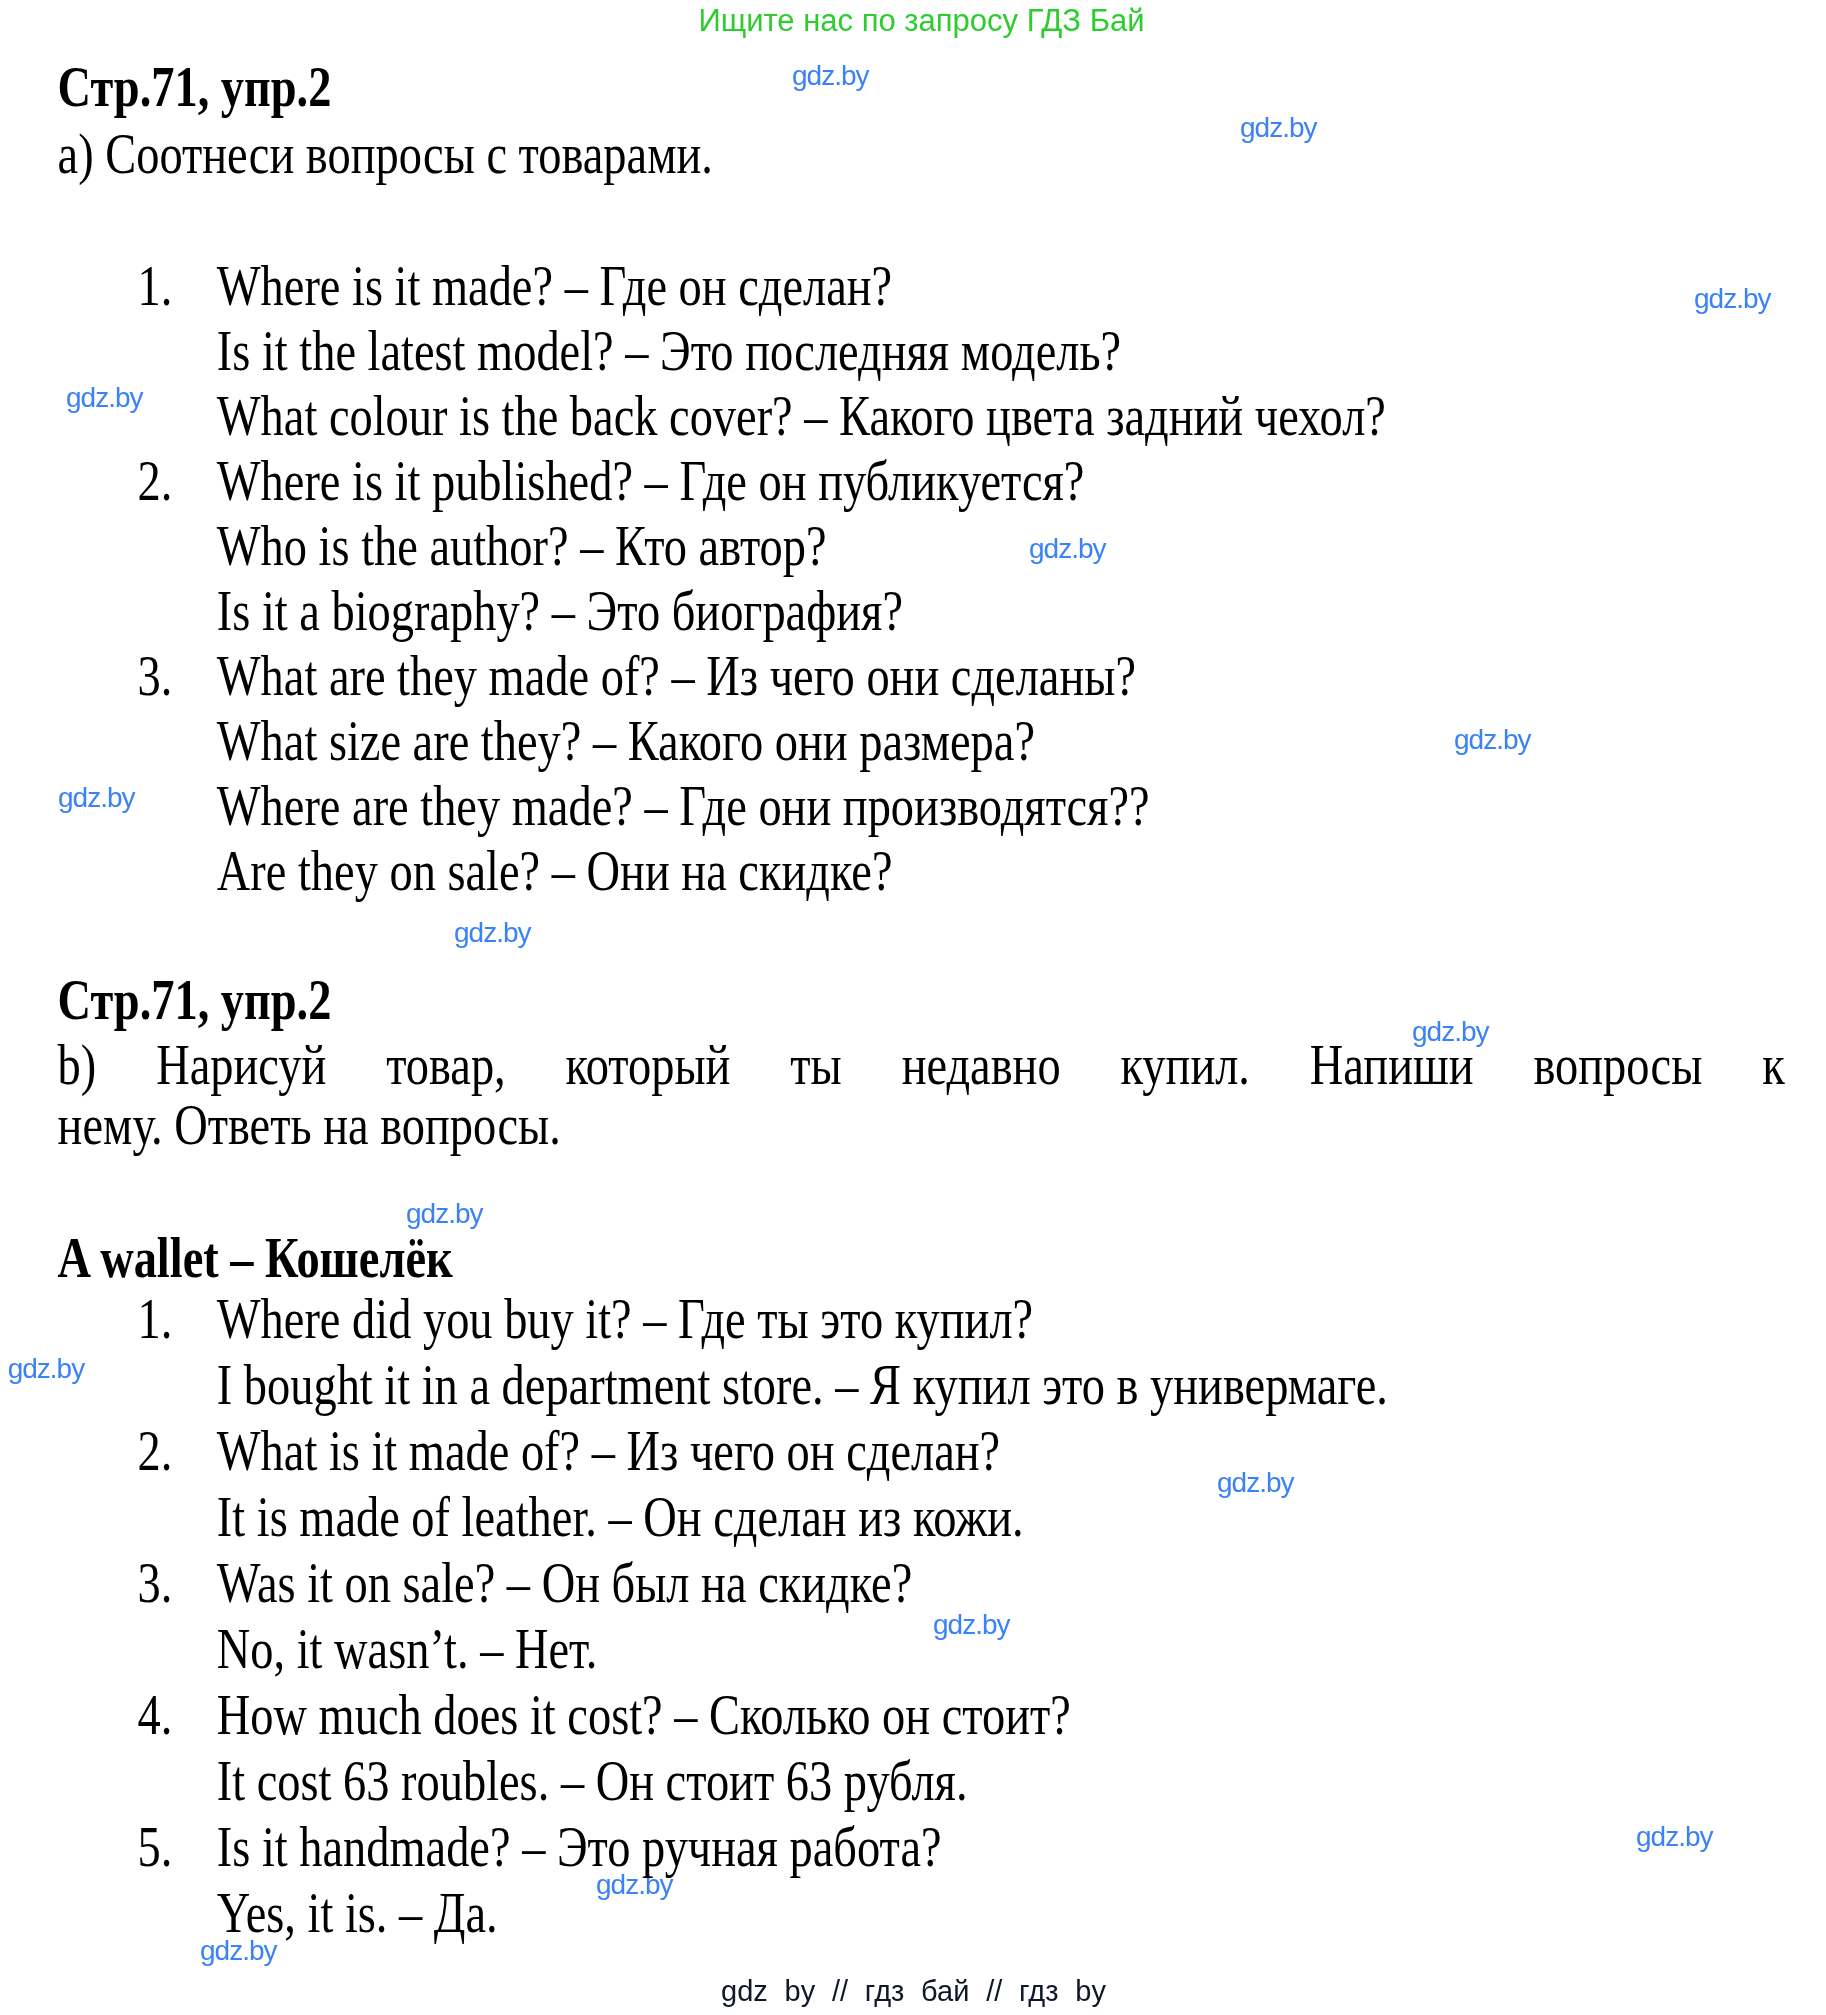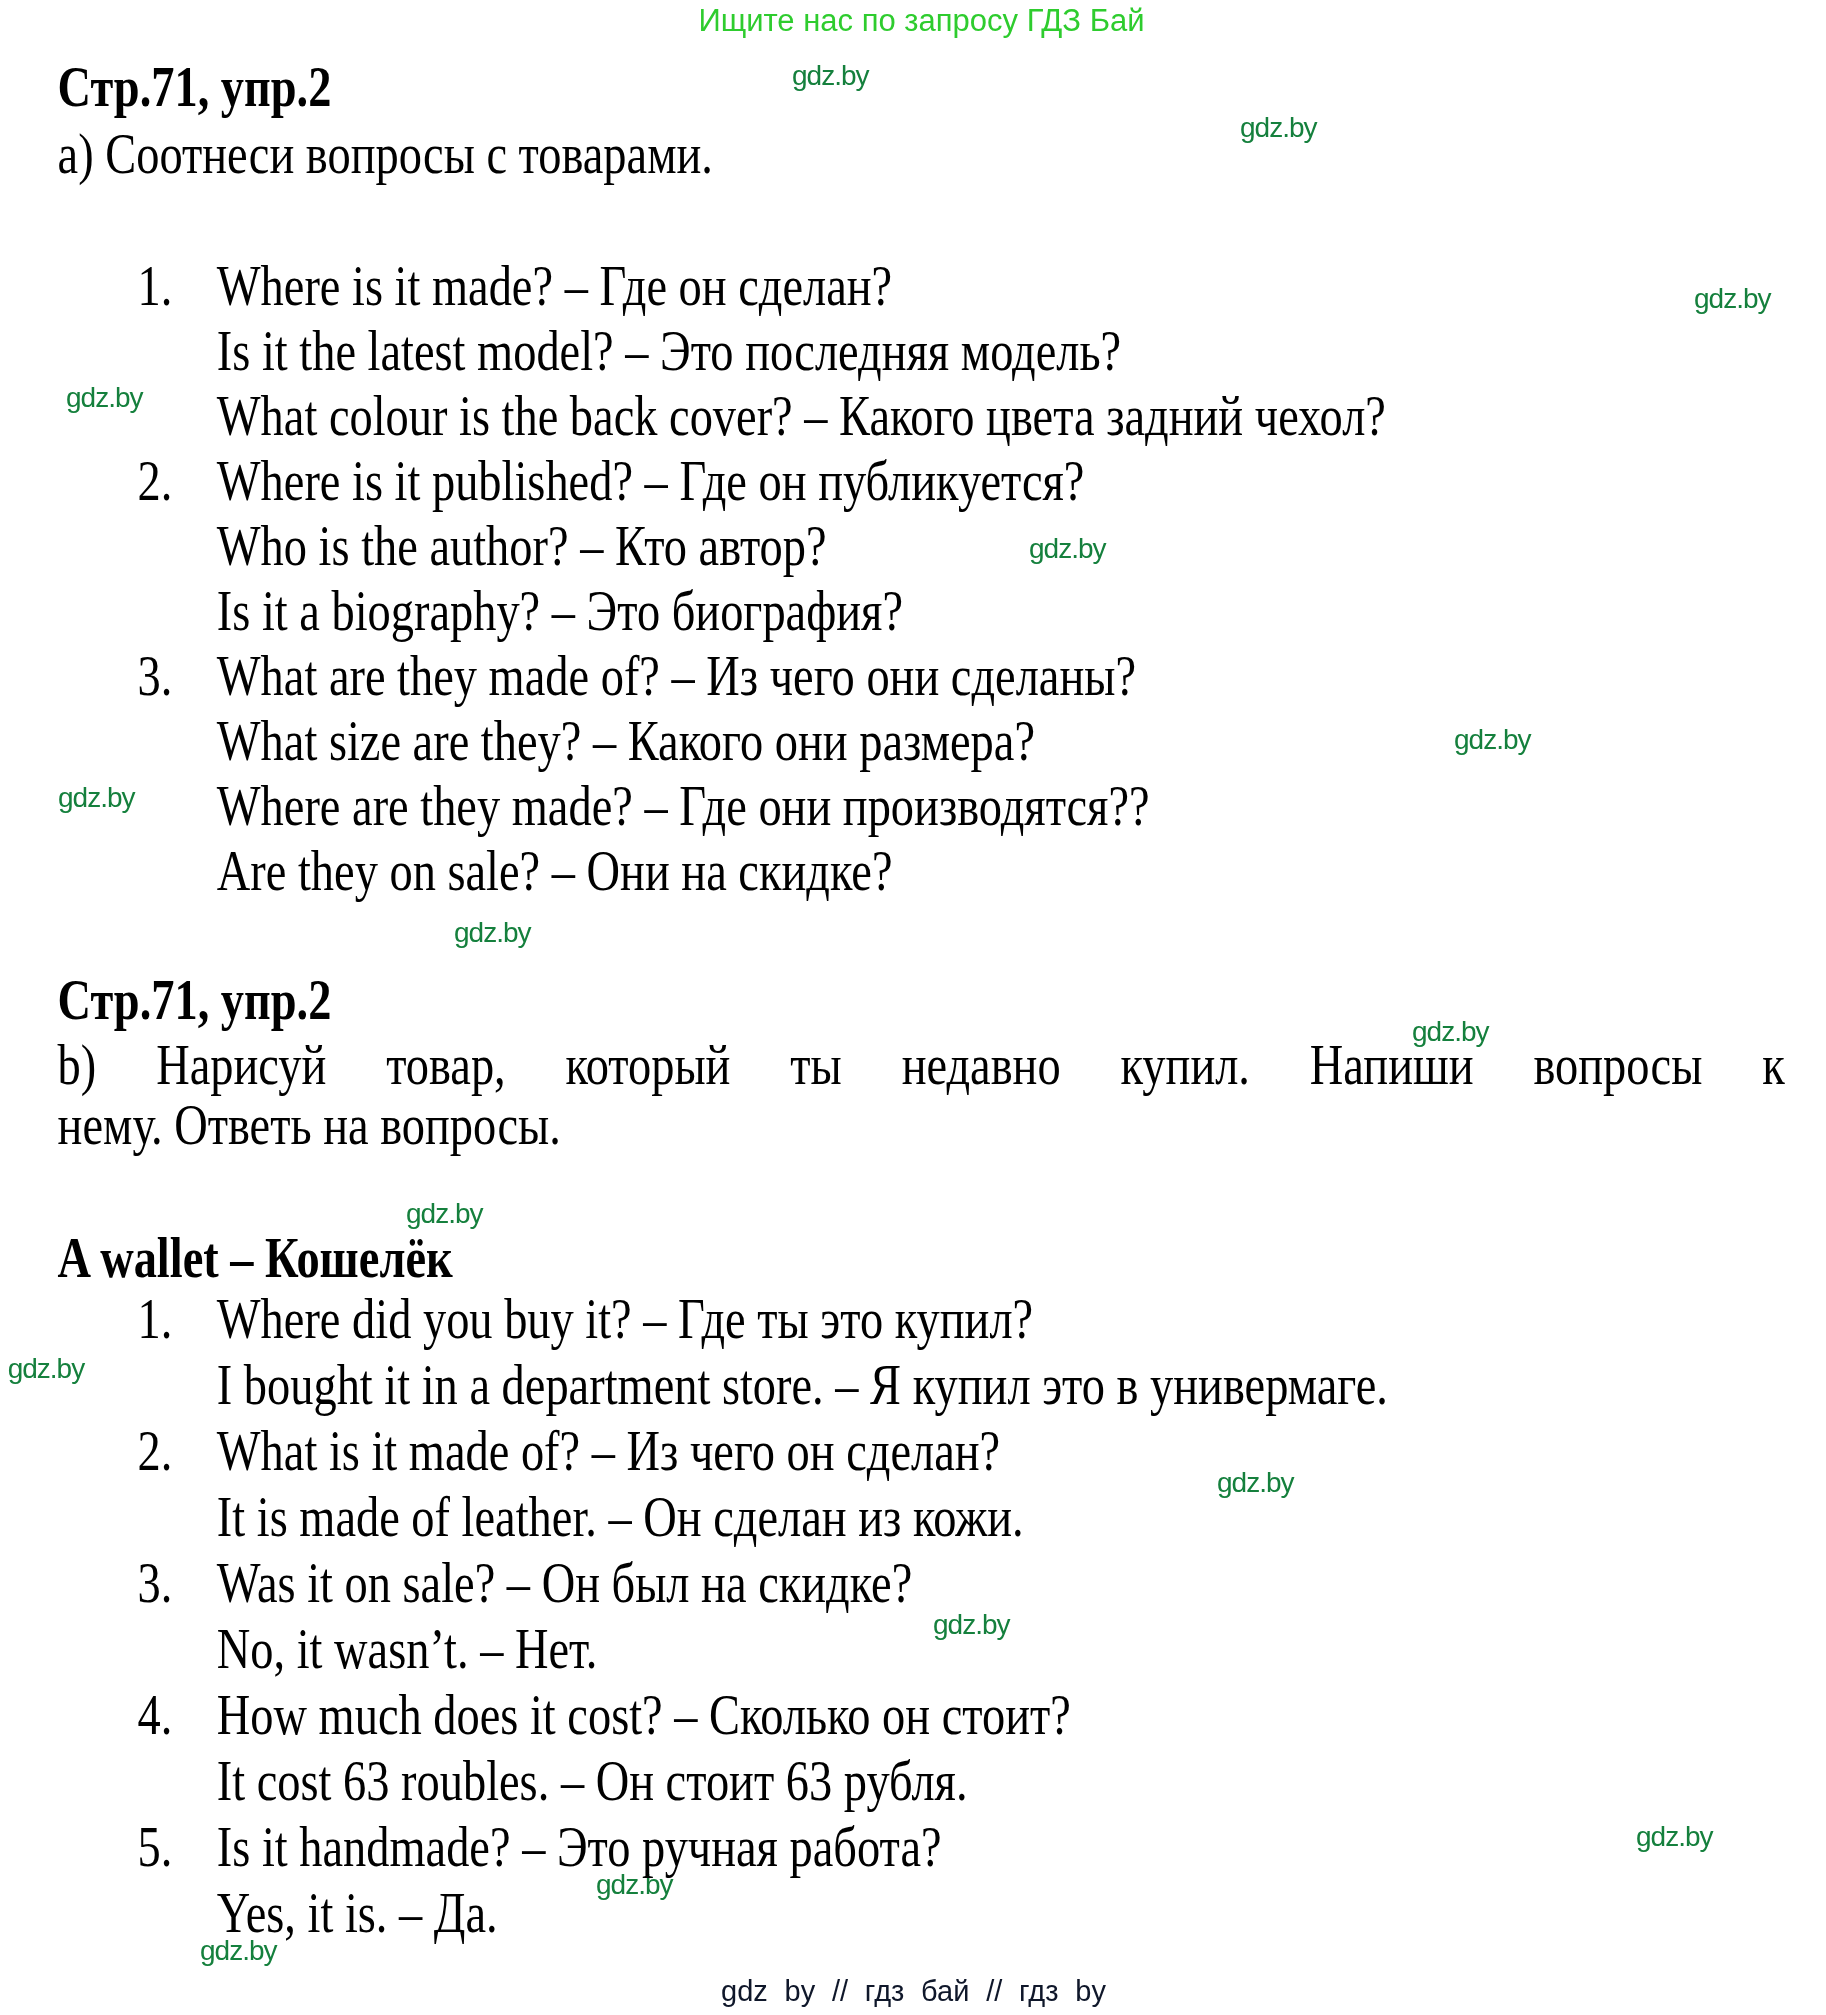--- a/index.html
+++ b/index.html
@@ -21,21 +21,21 @@
     position: absolute; top: 1975px; left: 0; width: 100%;
     text-align: center;
     font-family: "Liberation Sans", sans-serif;
     font-size: 29px; color: #0f172a;
     word-spacing: 8.7px;
   }
   .wm-layer { position: absolute; top: 0; left: 0; width: 100%; height: 100%; }
   .wm {
     position: absolute;
     font-family: "Liberation Sans", sans-serif;
-    font-size: 28px; color: #15803d;
+    font-size: 28px; color: #3b82f6;
     letter-spacing: -1px;
     white-space: nowrap;
   }
   
   .content {
     position: absolute; top: 0; left: 0;
     width: 2283px; height: 2015px;
     transform: scaleX(0.8); transform-origin: 0 0;
     font-size: 58px;
   }

